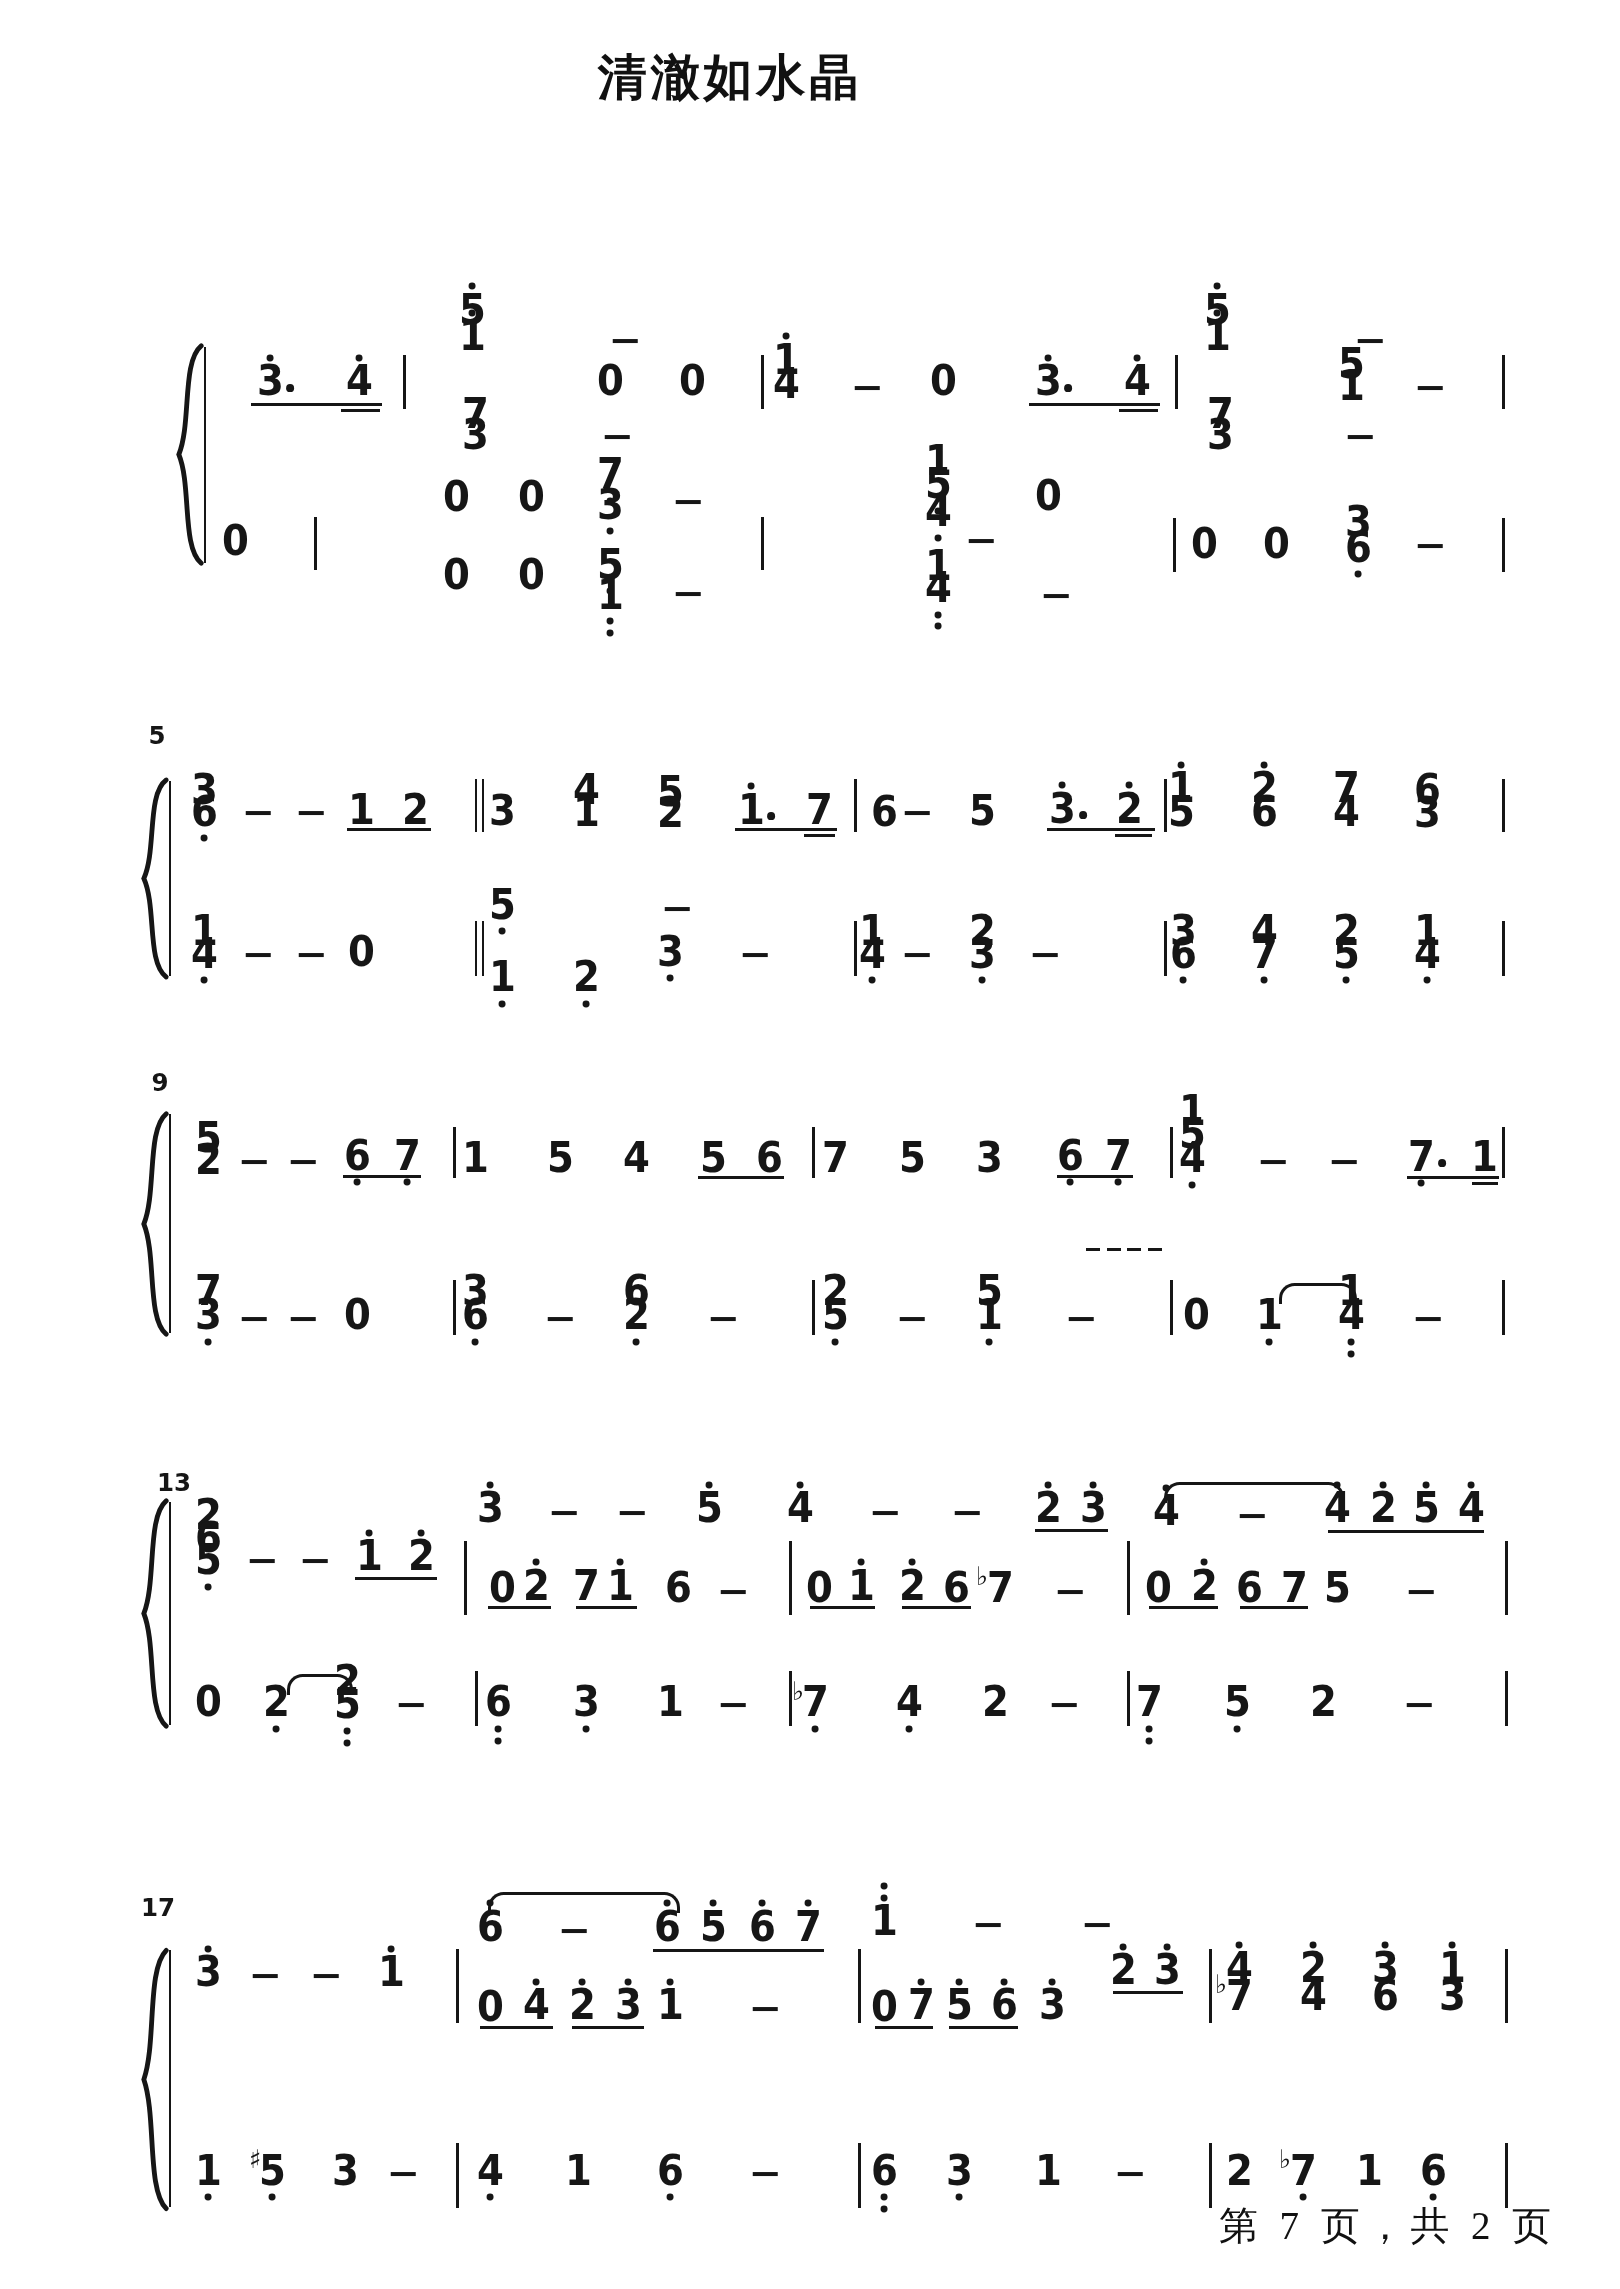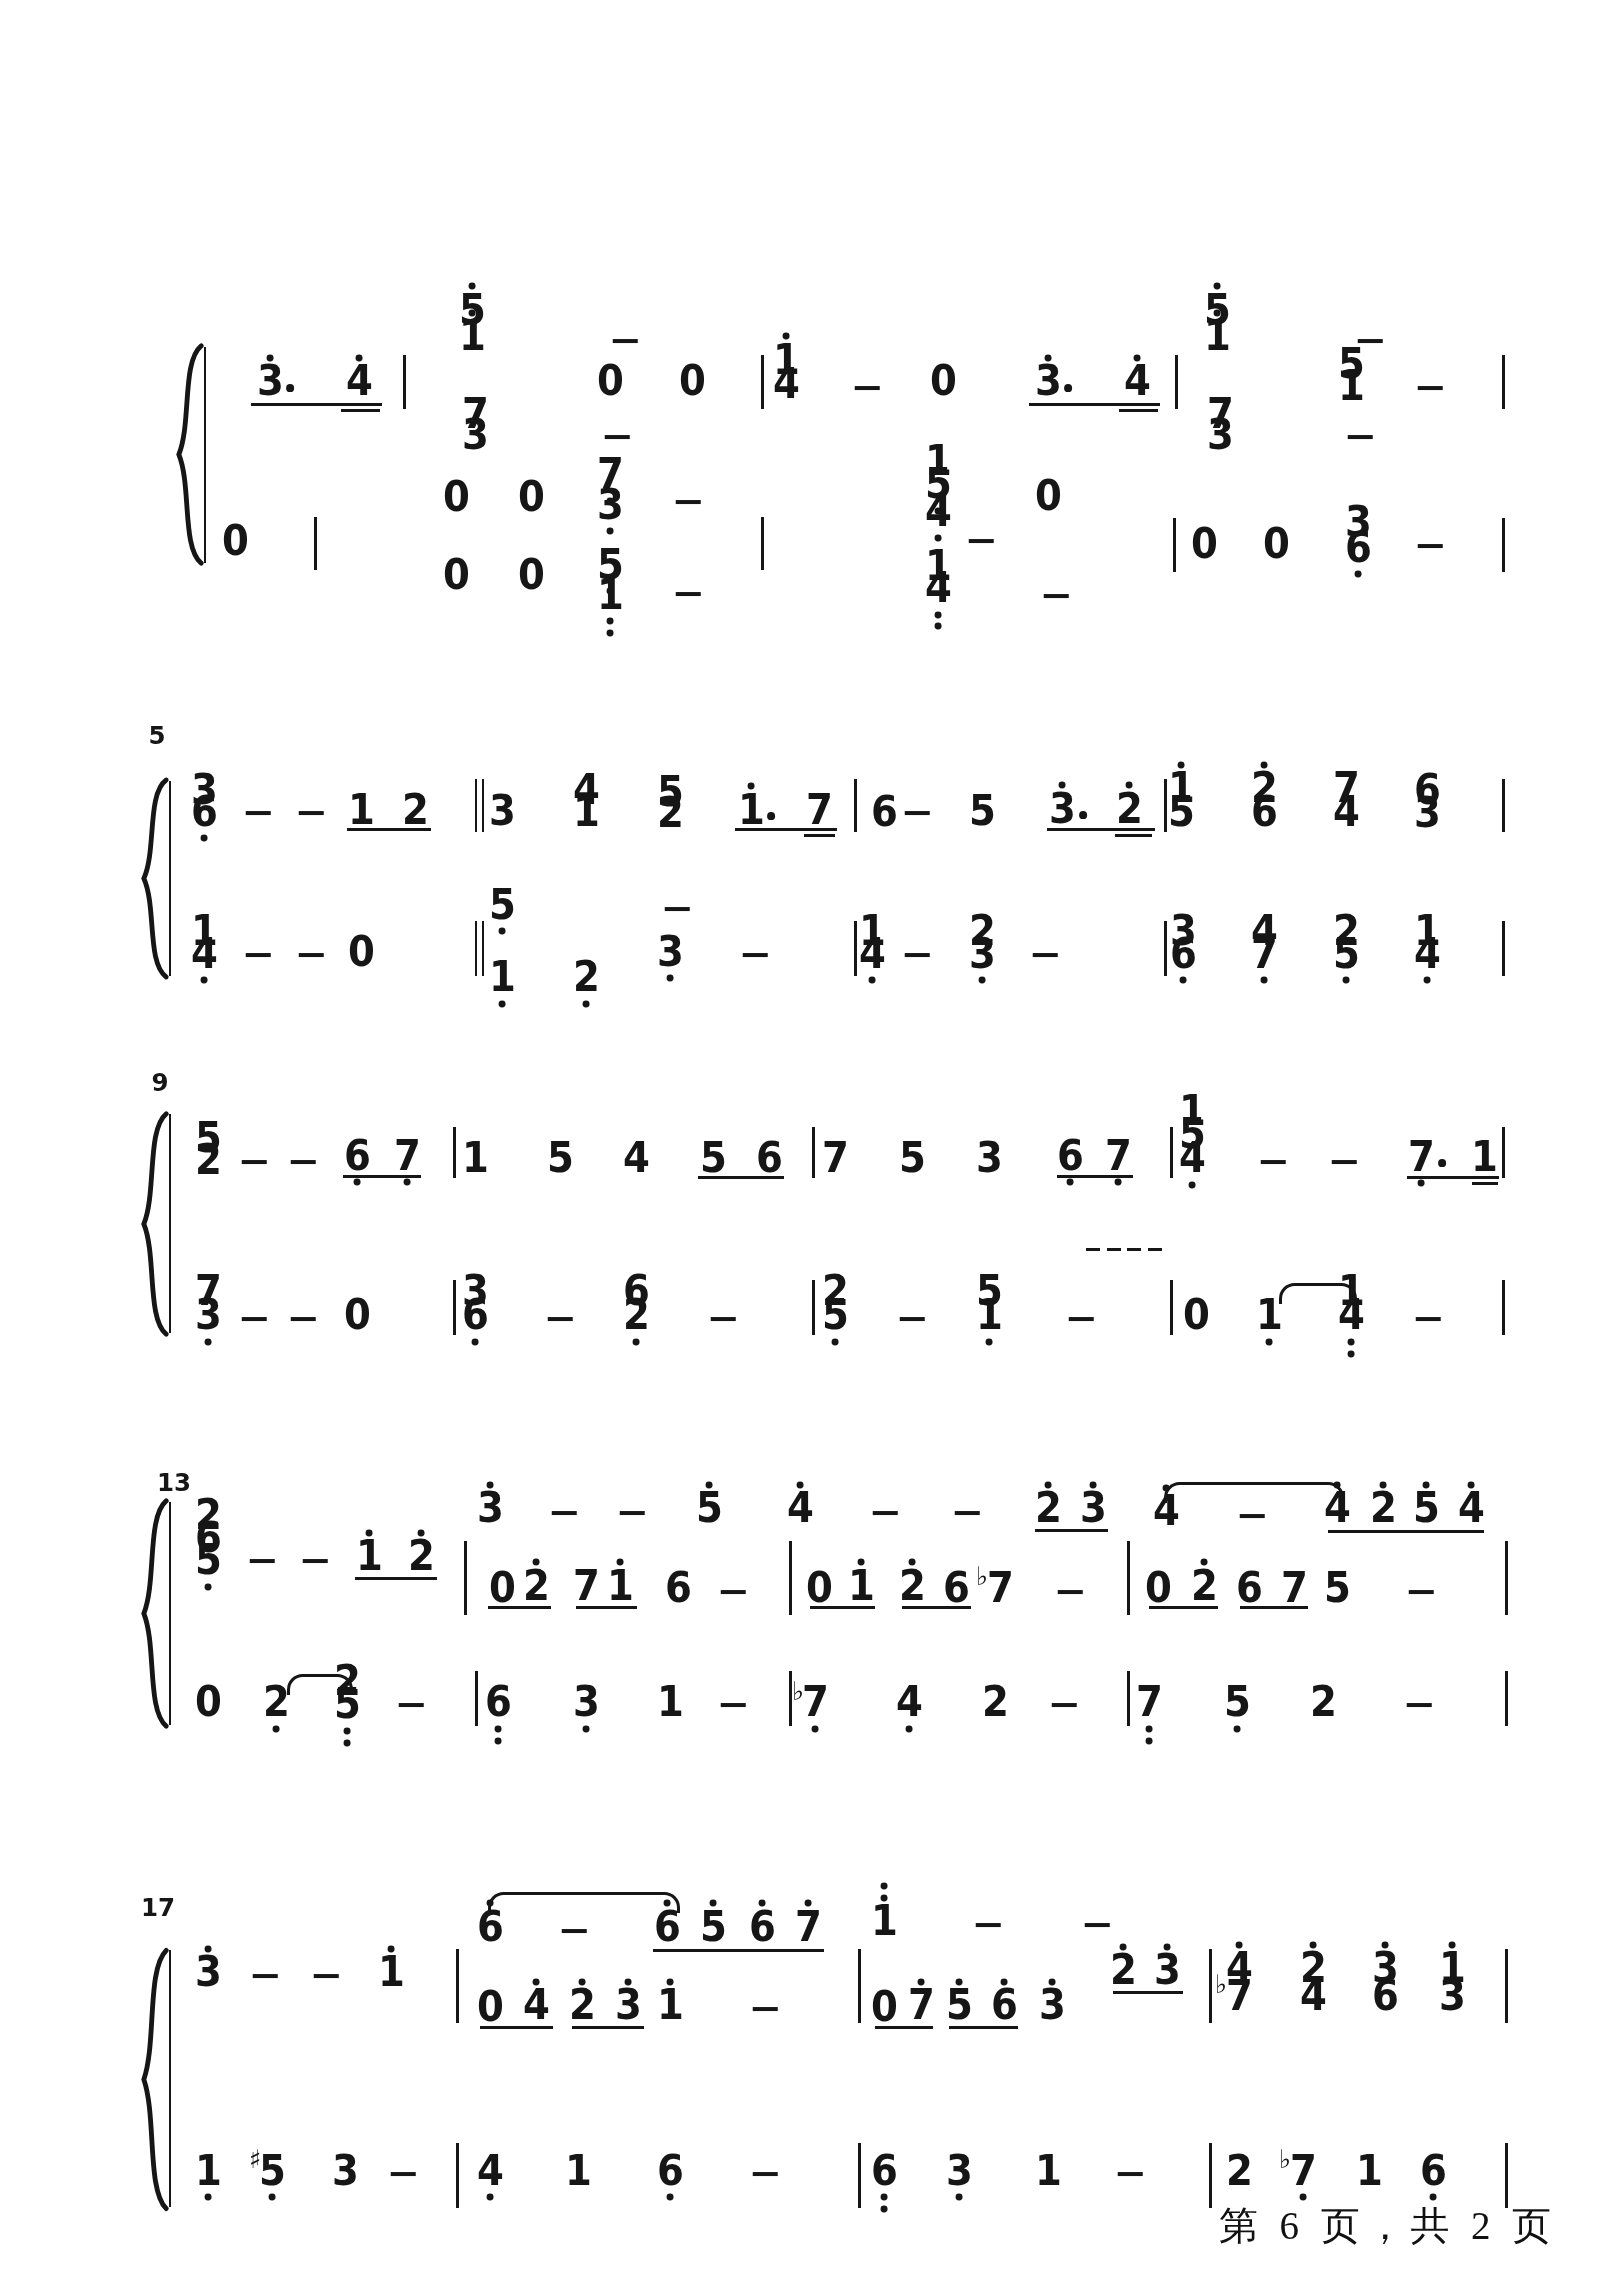--- a/index.html
+++ b/index.html
@@ -21,20 +21,21 @@
   .tie{position:absolute;border:3.4px solid #161616;border-bottom:none;
        border-radius:15.7px 15.7px 0 0;height:17.6px;background:transparent;}
   .pdash{position:absolute;width:13.7px;height:2.9px;background:#161616;}
   .sline{position:absolute;width:2px;background:#161616;}
   .bracesvg{position:absolute;overflow:visible;}
 </style>
 </head>
 <body>
 
 <div id="page">
+  <div class="title" style="left: 730px; top: 78px;">清澈如水晶</div>
   <div id="score">
       <svg class="bracesvg" width="33" height="223" style="left: 174px; top: 343px; position: absolute;" viewBox="0 0 34 228">
         <path d="M 28 2 C 8 18.240000000000002, 18 82.08, 5 114 C 18 145.92000000000002, 8 209.76000000000002, 28 226" stroke="#161616" stroke-width="5" fill="none" stroke-linecap="round"></path>
       </svg>
       <div class="sline" style="left: 204px; top: 347px; height: 216px;"></div>
       <div class="note" style="left: 270px; top: 383px;">3</div>
       <div class="odot" style="left: 270px; top: 358px;"></div>
       <div class="augdot" style="left: 290px; top: 388px;"></div>
       <div class="note" style="left: 359px; top: 383px;">4</div>
       <div class="odot" style="left: 359px; top: 358px;"></div>
@@ -499,15 +500,15 @@
       <div class="bar" style="left: 1209px; top: 2143px; height: 65px;"></div>
       <div class="note" style="left: 1239px; top: 2173px;">2</div>
       <div class="note" style="left: 1303px; top: 2173px;">7</div>
       <div class="odot" style="left: 1303px; top: 2197px;"></div>
       <div class="acc" style="left: 1285px; top: 2159px;">♭</div>
       <div class="note" style="left: 1369px; top: 2173px;">1</div>
       <div class="note" style="left: 1433px; top: 2173px;">6</div>
       <div class="odot" style="left: 1433px; top: 2197px;"></div>
       <div class="bar" style="left: 1505px; top: 2143px; height: 65px;"></div>
     </div>
-  <div class="footer" style="left: 1388px; top: 2226px;">第 6 页，共 2 页</div>
+  <div class="footer" style="left: 1388px; top: 2226px;">第 7 页，共 2 页</div>
 </div>
 
 
 </body></html>

